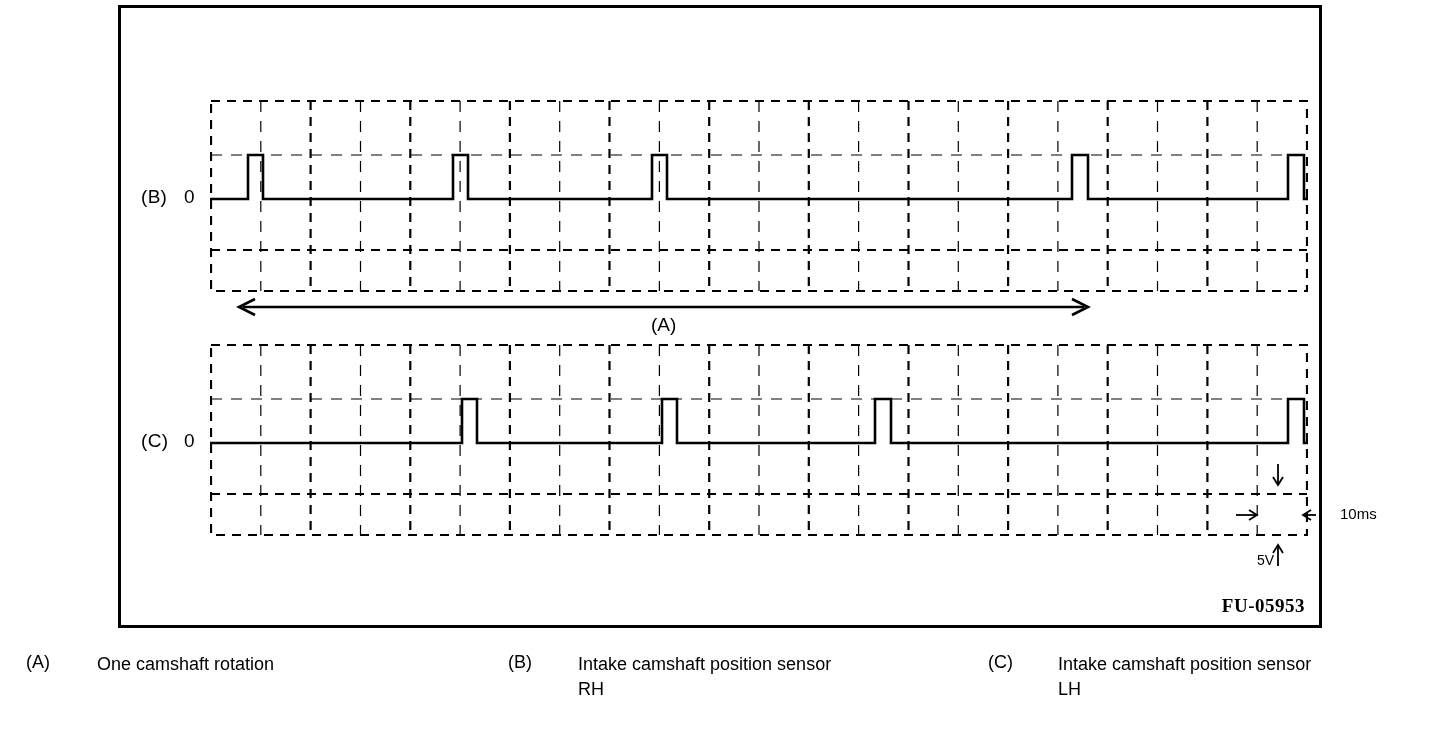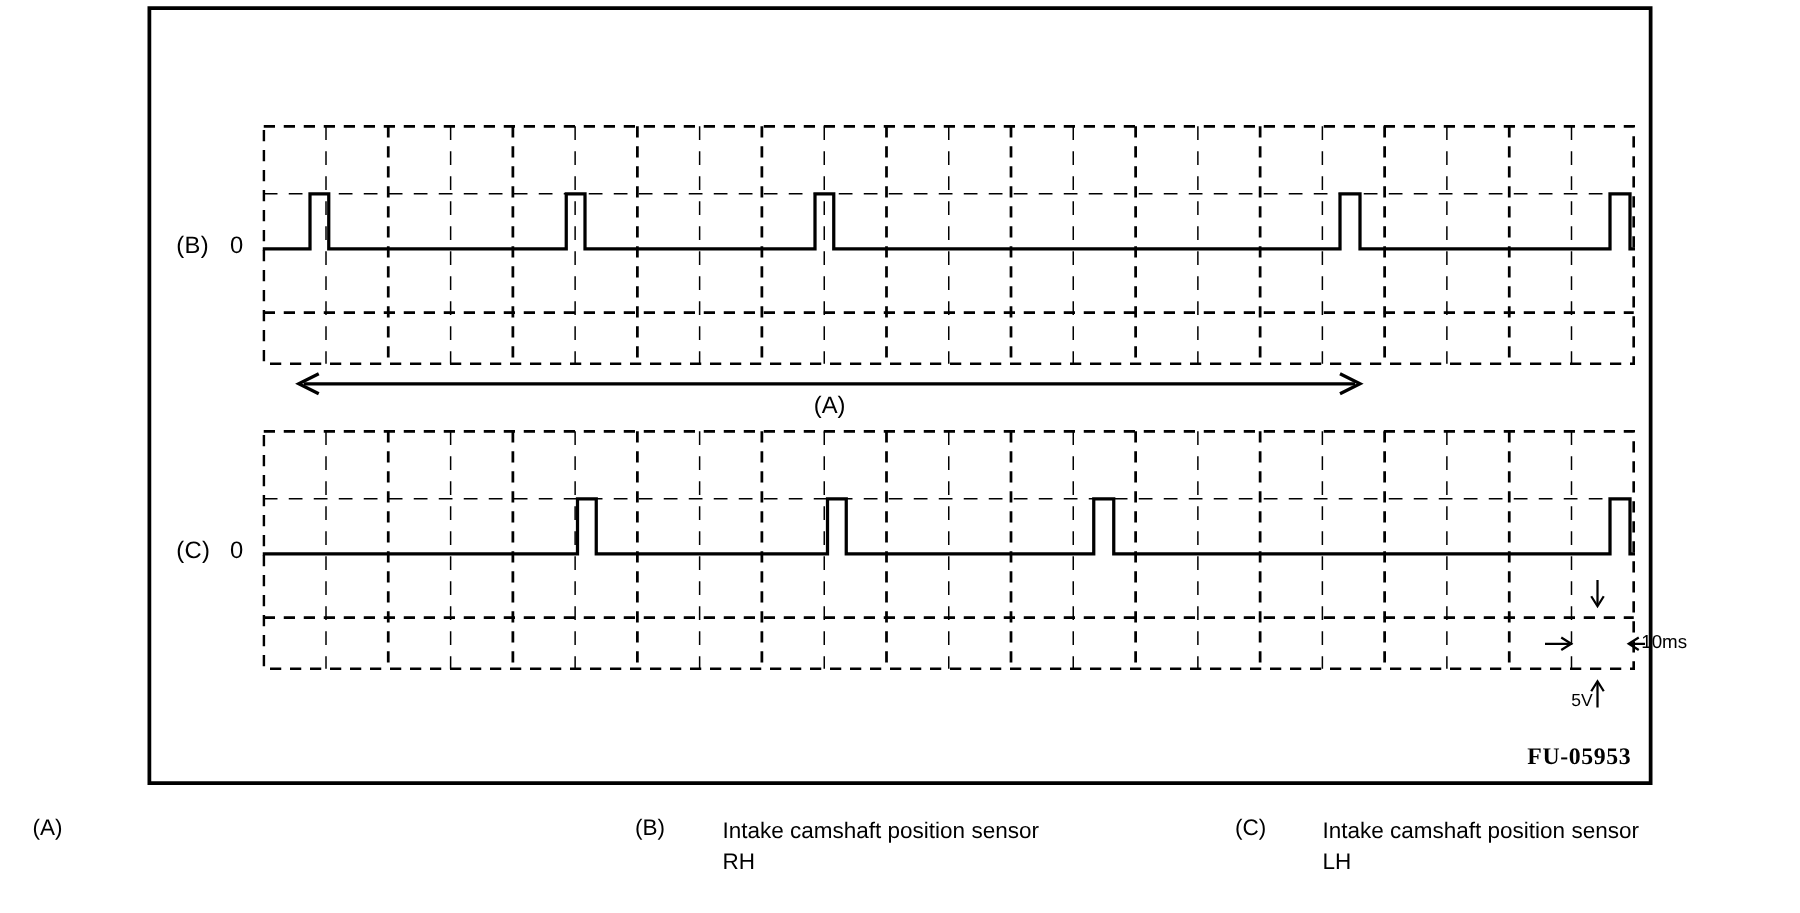--- a/index.html
+++ b/index.html
@@ -77,21 +77,21 @@
   
   #scale-annotations {
     position: absolute;
     left: 1015px;
     top: 450px;
     width: 180px;
     height: 115px;
   }
   #label-10ms {
     position: absolute;
-    left: 1192px;
+    left: 1219px;
     top: 497px;
     font-size: 15px;
     white-space: nowrap;
   }
   #label-5v {
     position: absolute;
     left: 1136px;
     top: 544px;
     font-size: 14px;
     white-space: nowrap;
@@ -240,20 +240,21 @@
     </g>
   </svg>
   <span id="label-10ms">10ms</span>
   <span id="label-5v">5V</span>
 
   <span id="figure-code">FU-05953</span>
 </div>
 
 <div id="caption-row">
   <span class="caption-key" id="caption-key-a">(A)</span>
+  <span class="caption-text" id="caption-text-a">One camshaft rotation</span>
 
   <span class="caption-key" id="caption-key-b">(B)</span>
   <span class="caption-text" id="caption-text-b">Intake camshaft position sensor
 RH</span>
 
   <span class="caption-key" id="caption-key-c">(C)</span>
   <span class="caption-text" id="caption-text-c">Intake camshaft position sensor
 LH</span>
 </div>
 

